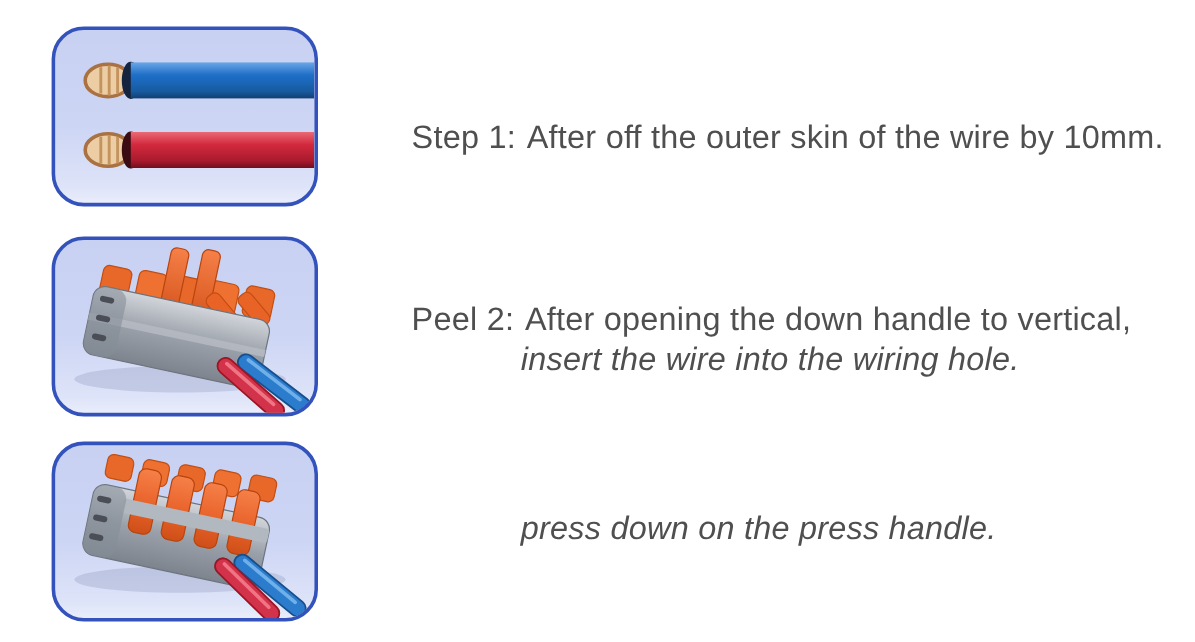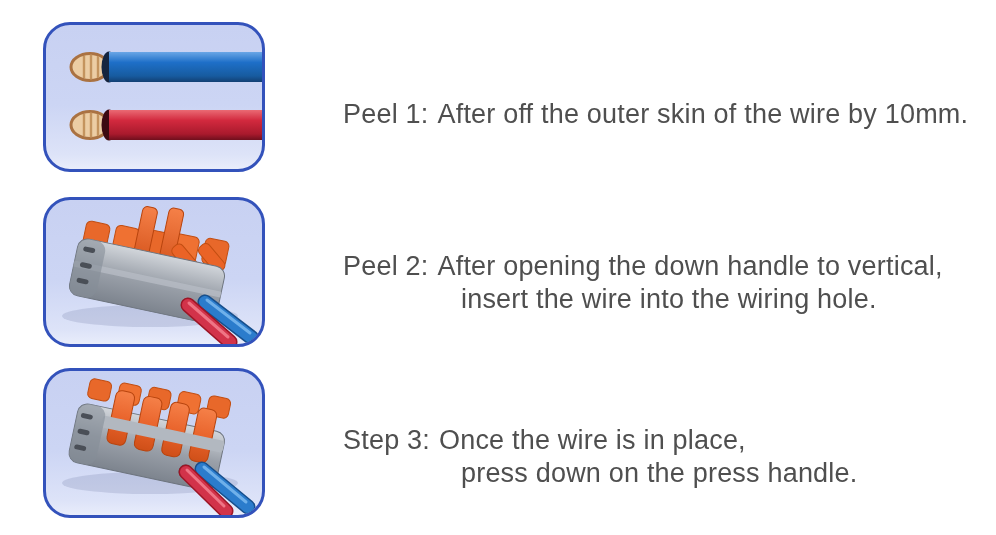--- a/index.html
+++ b/index.html
@@ -16,21 +16,21 @@
     background:linear-gradient(180deg,#c8d1f2 0%,#ccd5f4 55%,#dde3f8 90%,#e9edfb 100%);
     overflow:hidden;box-sizing:content-box;
   }
   .panel svg{display:block;width:216px;height:144px;}
   .step{
     position:absolute;left:343px;
     color:#4f4f4f;font-size:27px;line-height:33px;
     letter-spacing:0.2px;white-space:nowrap;
   }
   .step .lbl{margin-right:9px;}
-  .step .line2{margin-left:118px;}
+  .step .line2{margin-left:91px;font-style:italic;}
 </style>
 </head>
 <body>
 
 <div class="canvas">
 
   <figure class="panel" style="top:22px">
     <svg viewBox="0 0 216 144" aria-hidden="true">
       <defs>
         <linearGradient id="p1blue" x1="0" y1="0" x2="0" y2="1">
@@ -158,27 +158,26 @@
       <line x1="156" y1="98" x2="202" y2="136" stroke="#174f8c" stroke-width="15" stroke-linecap="round"></line>
       <line x1="156" y1="98" x2="202" y2="136" stroke="#2b7ccc" stroke-width="12" stroke-linecap="round"></line>
       <line x1="158" y1="96" x2="200" y2="131" stroke="#6fb0ea" stroke-width="3" stroke-linecap="round"></line>
       <line x1="140" y1="101" x2="180" y2="140" stroke="#9c1626" stroke-width="15" stroke-linecap="round"></line>
       <line x1="140" y1="101" x2="180" y2="140" stroke="#d2334a" stroke-width="12" stroke-linecap="round"></line>
       <line x1="141" y1="99" x2="178" y2="135" stroke="#ef7585" stroke-width="3" stroke-linecap="round"></line>
     </svg>
   </figure>
 
   <div class="step" style="top:98px">
-    <div class="line"><span class="lbl">Peel 1:</span><span>After off the outer skin of the wire by 10mm.</span></div>
+    <div class="line"><span class="lbl">Step 1:</span><span>After off the outer skin of the wire by 10mm.</span></div>
     <div class="line line2"></div>
   </div>
 
   <div class="step" style="top:250px">
     <div class="line"><span class="lbl">Peel 2:</span><span>After opening the down handle to vertical,</span></div>
     <div class="line line2">insert the wire into the wiring hole.</div>
   </div>
 
   <div class="step" style="top:424px">
-    <div class="line"><span class="lbl">Step 3:</span><span>Once the wire is in place,</span></div>
     <div class="line line2">press down on the press handle.</div>
   </div>
 
 </div>
 
 </body></html>

